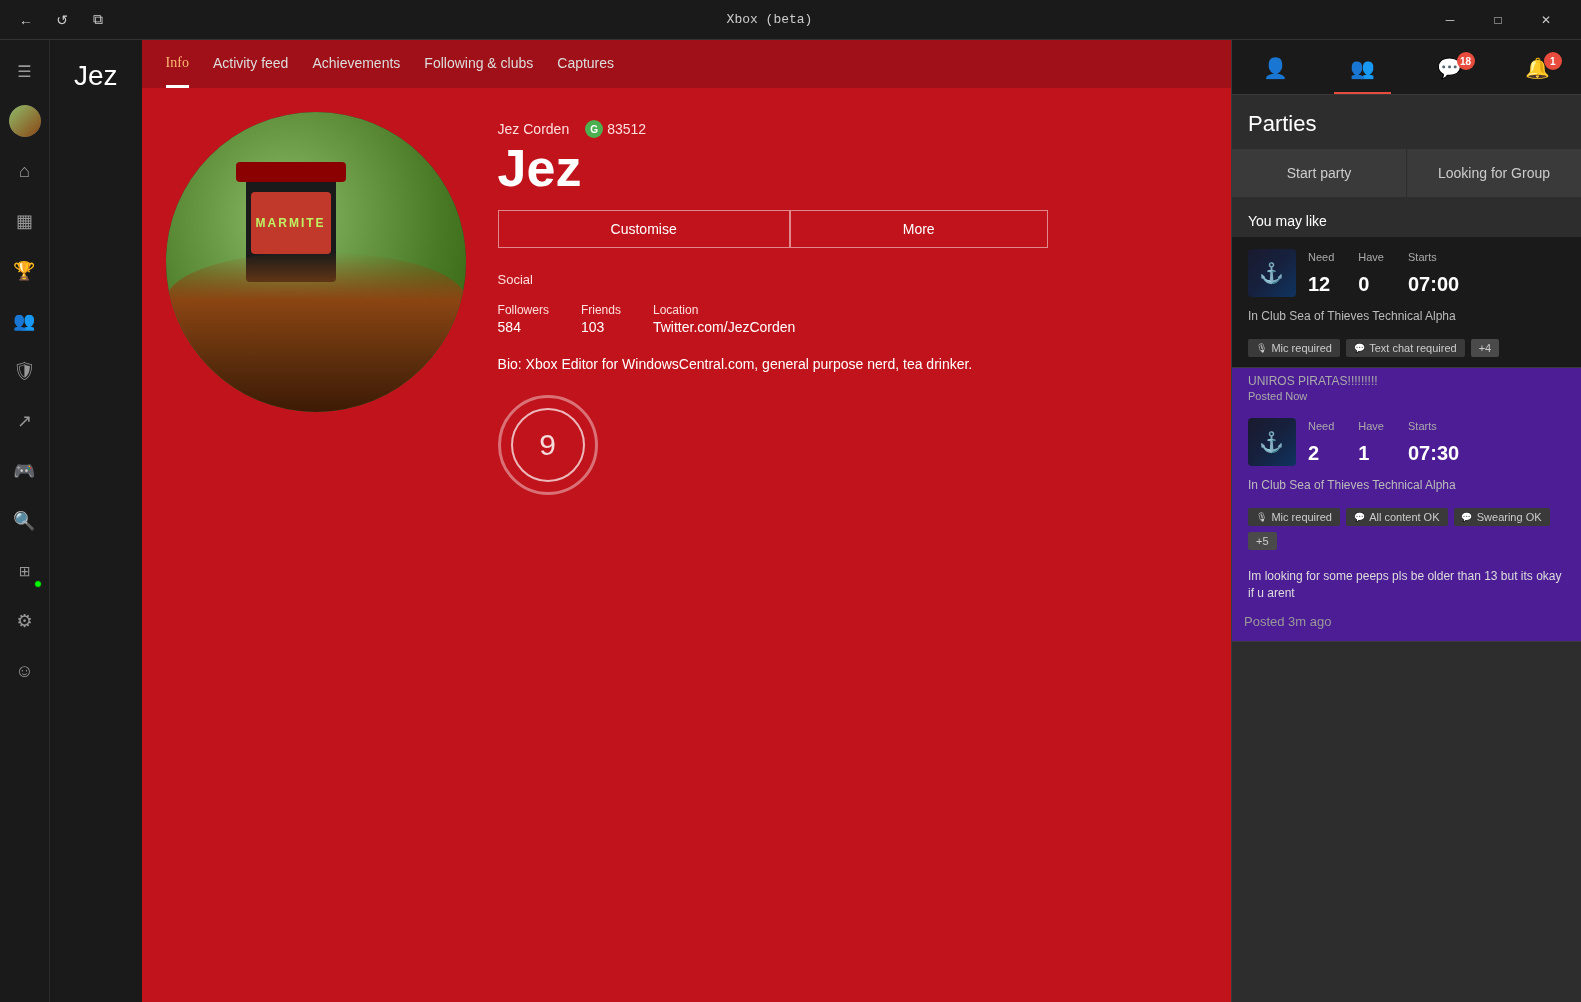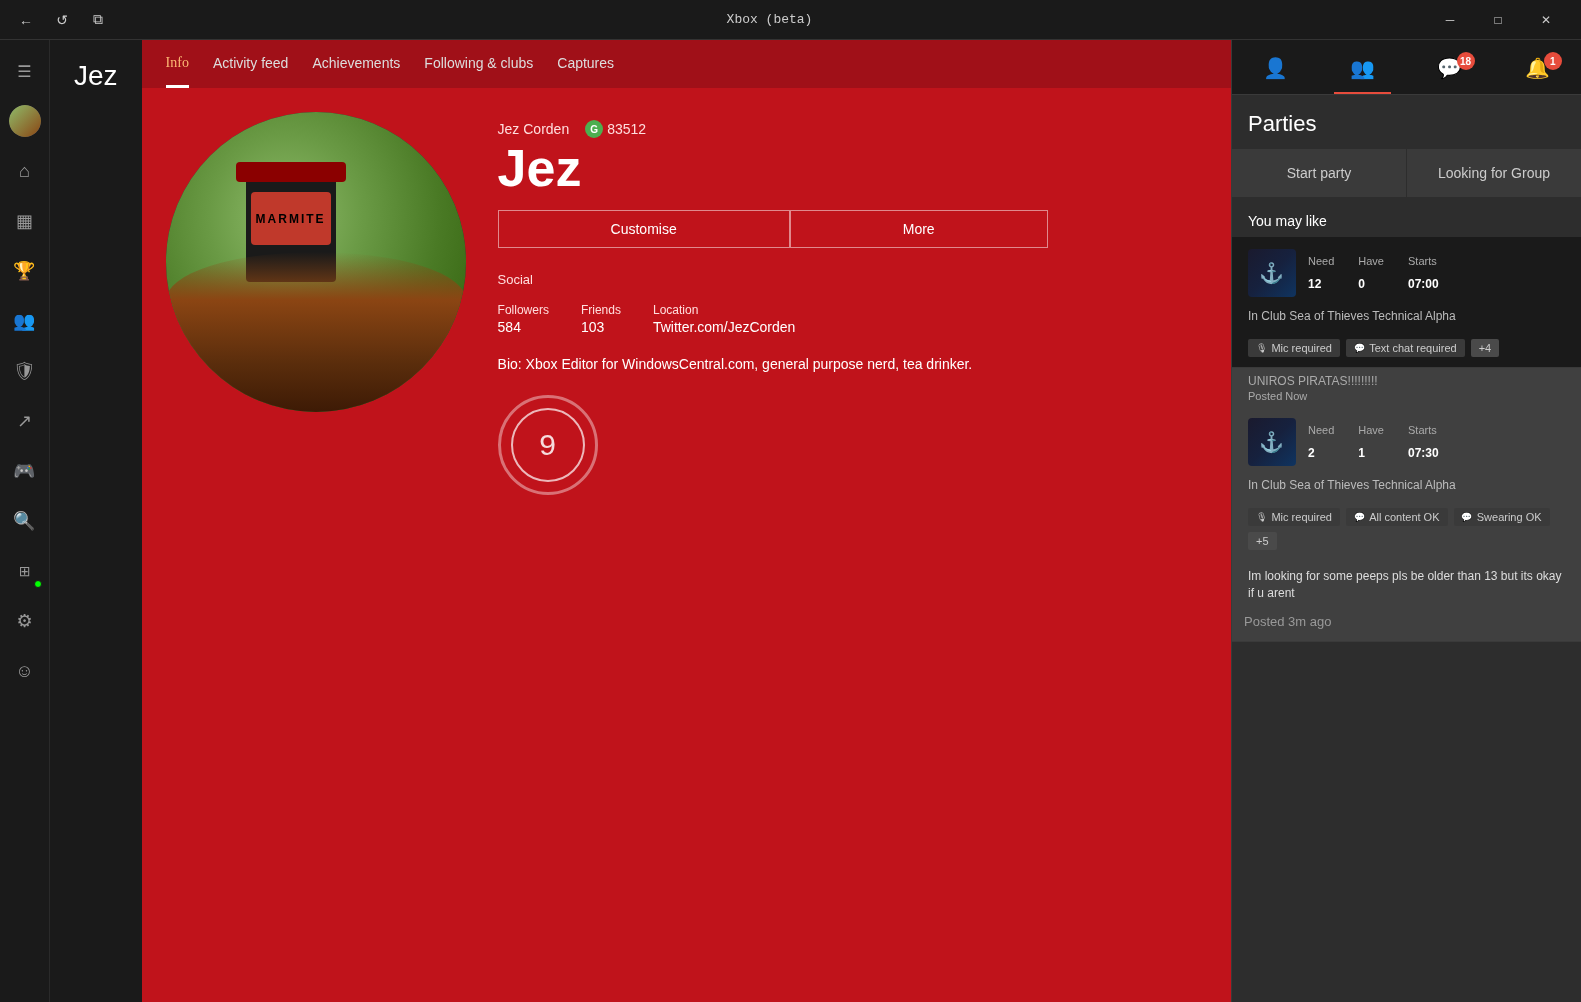--- a/index.html
+++ b/index.html
@@ -161,39 +161,39 @@
     .party-btn:last-child { border-right: none; }
 
     
     .you-may-like { padding: 0 16px 8px; color: #fff; font-size: 14px; font-weight: 500; }
 
     
     .lfg-card {
       background: #1a1a1a; margin: 0 0 0 0;
       border-bottom: 1px solid #3a3a3a;
     }
-    .lfg-card.highlighted { background: #404040; }
+    .lfg-card.highlighted { background: #4c1d95; }
     .lfg-card-top {
       display: flex; align-items: center; gap: 12px;
       padding: 12px 16px 8px;
     }
     .game-thumb {
       width: 48px; height: 48px; background: #555; border-radius: 4px;
       flex-shrink: 0; overflow: hidden;
     }
     .game-thumb-img {
       width: 100%; height: 100%;
       background: linear-gradient(135deg, #1a1a2e 0%, #16213e 50%, #0f3460 100%);
       display: flex; align-items: center; justify-content: center;
       font-size: 8px; color: #aaa; text-align: center;
     }
     .lfg-stats { display: flex; gap: 24px; flex: 1; }
     .lfg-stat { display: flex; flex-direction: column; gap: 10px; }
     .lfg-stat-label { color: #aaa; font-size: 11px; }
-    .lfg-stat-value { color: #fff; font-size: 12px; font-weight: 600; }
+    .lfg-stat-value { color: #fff; font-size: 20px; font-weight: 600; }
     .lfg-club { padding: 4px 16px 10px; color: #bbb; font-size: 12px; }
     .lfg-tags { display: flex; flex-wrap: wrap; gap: 6px; padding: 6px 16px 10px; }
     .lfg-tag {
       background: #3a3a3a; color: #ccc; font-size: 11px;
       padding: 3px 8px; border-radius: 2px;
       display: flex; align-items: center; gap: 4px;
     }
     .lfg-tag-icon { font-size: 9px; }
     .lfg-more { background: #4a4a4a; color: #ccc; font-size: 11px; padding: 3px 8px; border-radius: 2px; }
     .lfg-message { padding: 8px 16px 8px; color: #ddd; font-size: 12px; line-height: 1.4; }
@@ -221,25 +221,25 @@
     }
     .marmite-lid {
       width: 110px; height: 20px;
       background: #8B0000;
       border-radius: 4px;
       position: absolute;
       top: -10px;
     }
     .marmite-label {
       background: #c0392b;
-      width: 80px; height: 53px;
+      width: 80px; height: 62px;
       border-radius: 4px;
       margin-top: 20px;
       display: flex; align-items: center; justify-content: center;
-      font-size: 12px; font-weight: 900; color: #000000; letter-spacing: 2px;
+      font-size: 12px; font-weight: 900; color: #bef264; letter-spacing: 2px;
     }
     .sauce-drip {
       position: absolute;
       bottom: 0; left: 0; right: 0;
       height: 160px;
       background: linear-gradient(180deg, transparent 0%, #8B4513 30%, #5a2d0c 70%, #3d1a05 100%);
       border-radius: 50% 50% 0 0 / 30% 30% 0 0;
     }
   </style>
 </head>

